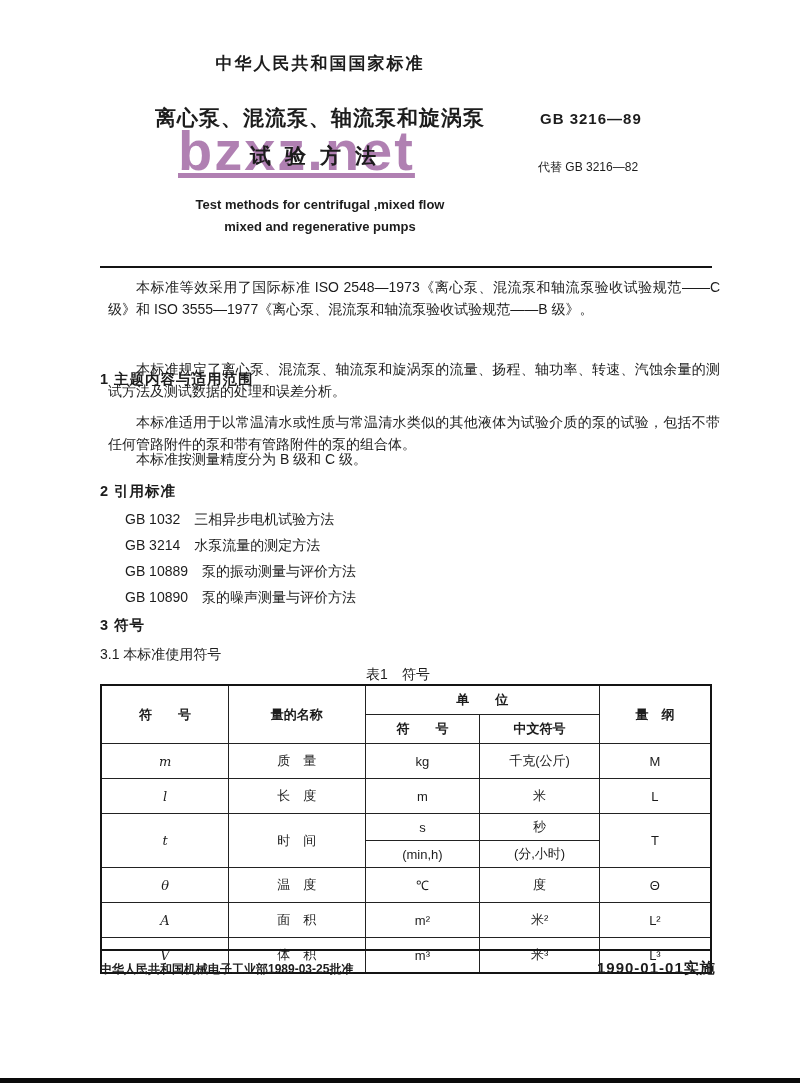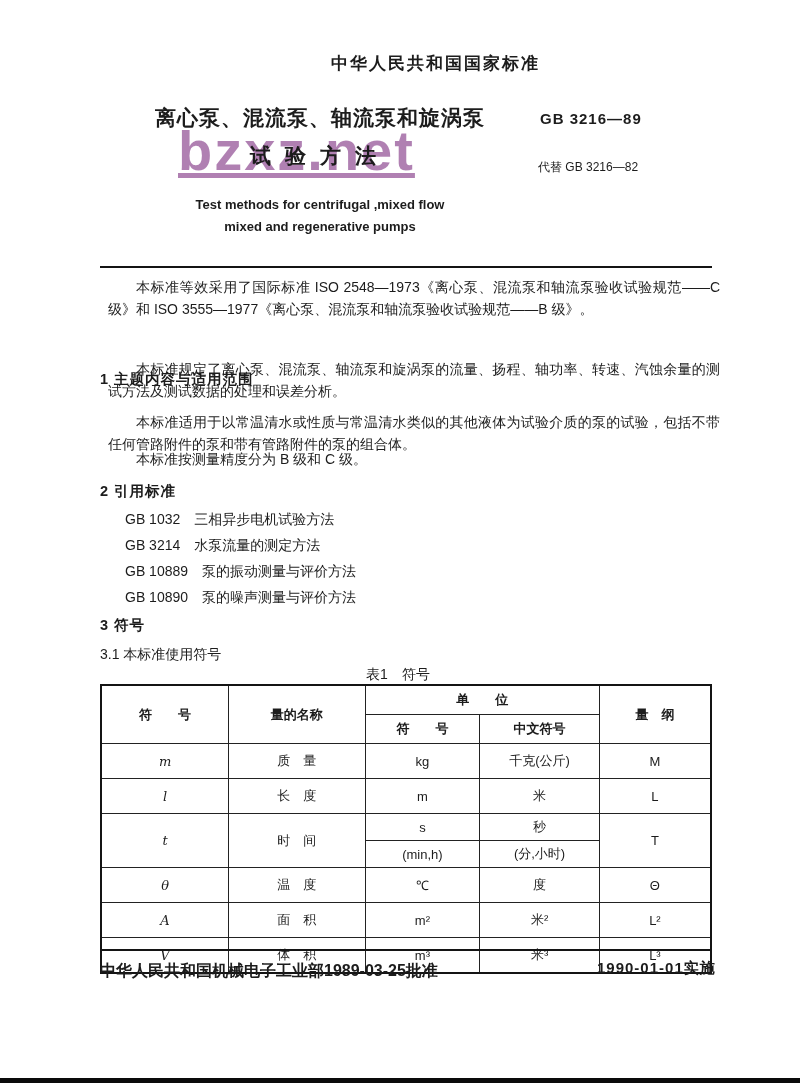--- a/index.html
+++ b/index.html
@@ -10,21 +10,21 @@
     margin: 0 auto;
     background: #ffffff;
     font-family: "Liberation Sans", sans-serif;
     color: #1c1c1c;
     overflow: hidden;
   }
   .abs { position: absolute; }
 
   .std-type {
     left: 100px; top: 52px; width: 440px;
-    text-align: right; font-size: 17px; font-weight: bold; letter-spacing: 2px;
+    text-align: center; font-size: 17px; font-weight: bold; letter-spacing: 2px;
   }
   .title-cn1 {
     left: 100px; top: 104px; width: 440px;
     text-align: center; font-size: 21px; font-weight: bold; letter-spacing: 1px;
   }
   .title-cn2 {
     left: 100px; top: 142px; width: 440px;
     text-align: center; font-size: 21px; font-weight: bold; letter-spacing: 14px;
   }
   .std-no { left: 540px; top: 110px; font-size: 15px; font-weight: bold; letter-spacing: 1px; }
@@ -73,21 +73,21 @@
     text-align: center; vertical-align: middle;
     padding: 2px 8px; font-weight: normal;
   }
   table.symbols-table th { font-weight: bold; height: 24px; }
   table.symbols-table td.row-normal { height: 30px; }
   table.symbols-table td.row-sub { height: 22px; }
   .sym { font-style: italic; font-family: "DejaVu Serif", serif; }
   .dim { font-weight: bold; }
 
   .footer-rule { left: 100px; top: 949px; width: 612px; height: 2px; background: #141414; }
-  .footer-left { left: 100px; top: 961px; font-size: 16px; font-weight: bold; }
+  .footer-left { left: 100px; top: 961px; font-size: 12px; font-weight: bold; }
   .footer-right { left: 597px; top: 959px; font-size: 15px; font-weight: bold; letter-spacing: 1px; }
 
   .scan-edge { left: 0; top: 1078px; width: 800px; height: 5px; background: #0a0a0a; }
 </style>
 </head>
 <body>
 
 <div class="page">
 
   <div class="abs watermark">bzxz.net</div>

